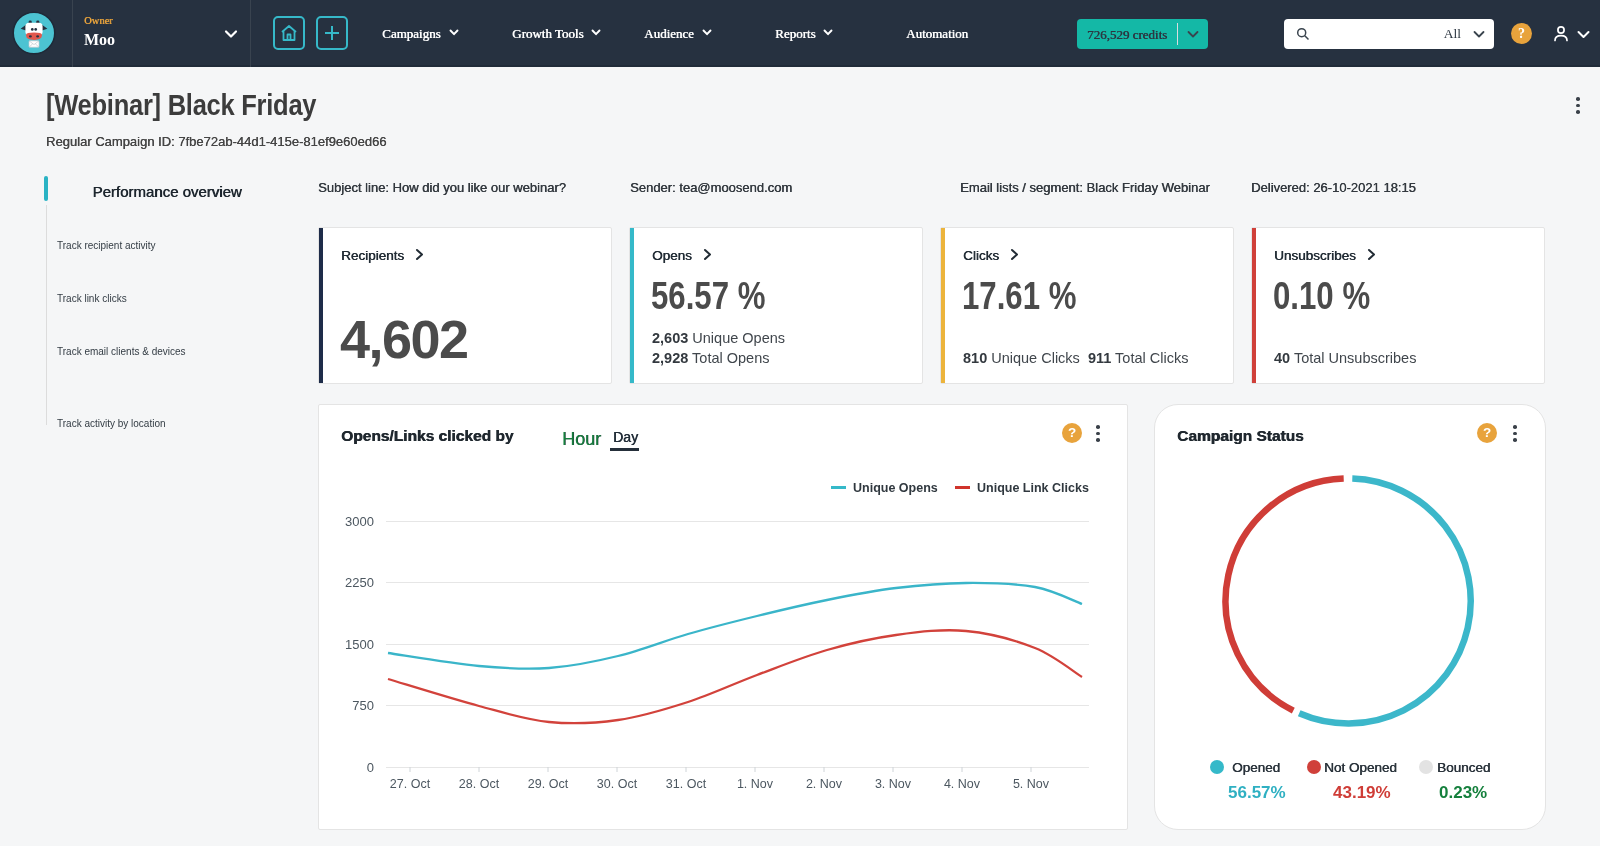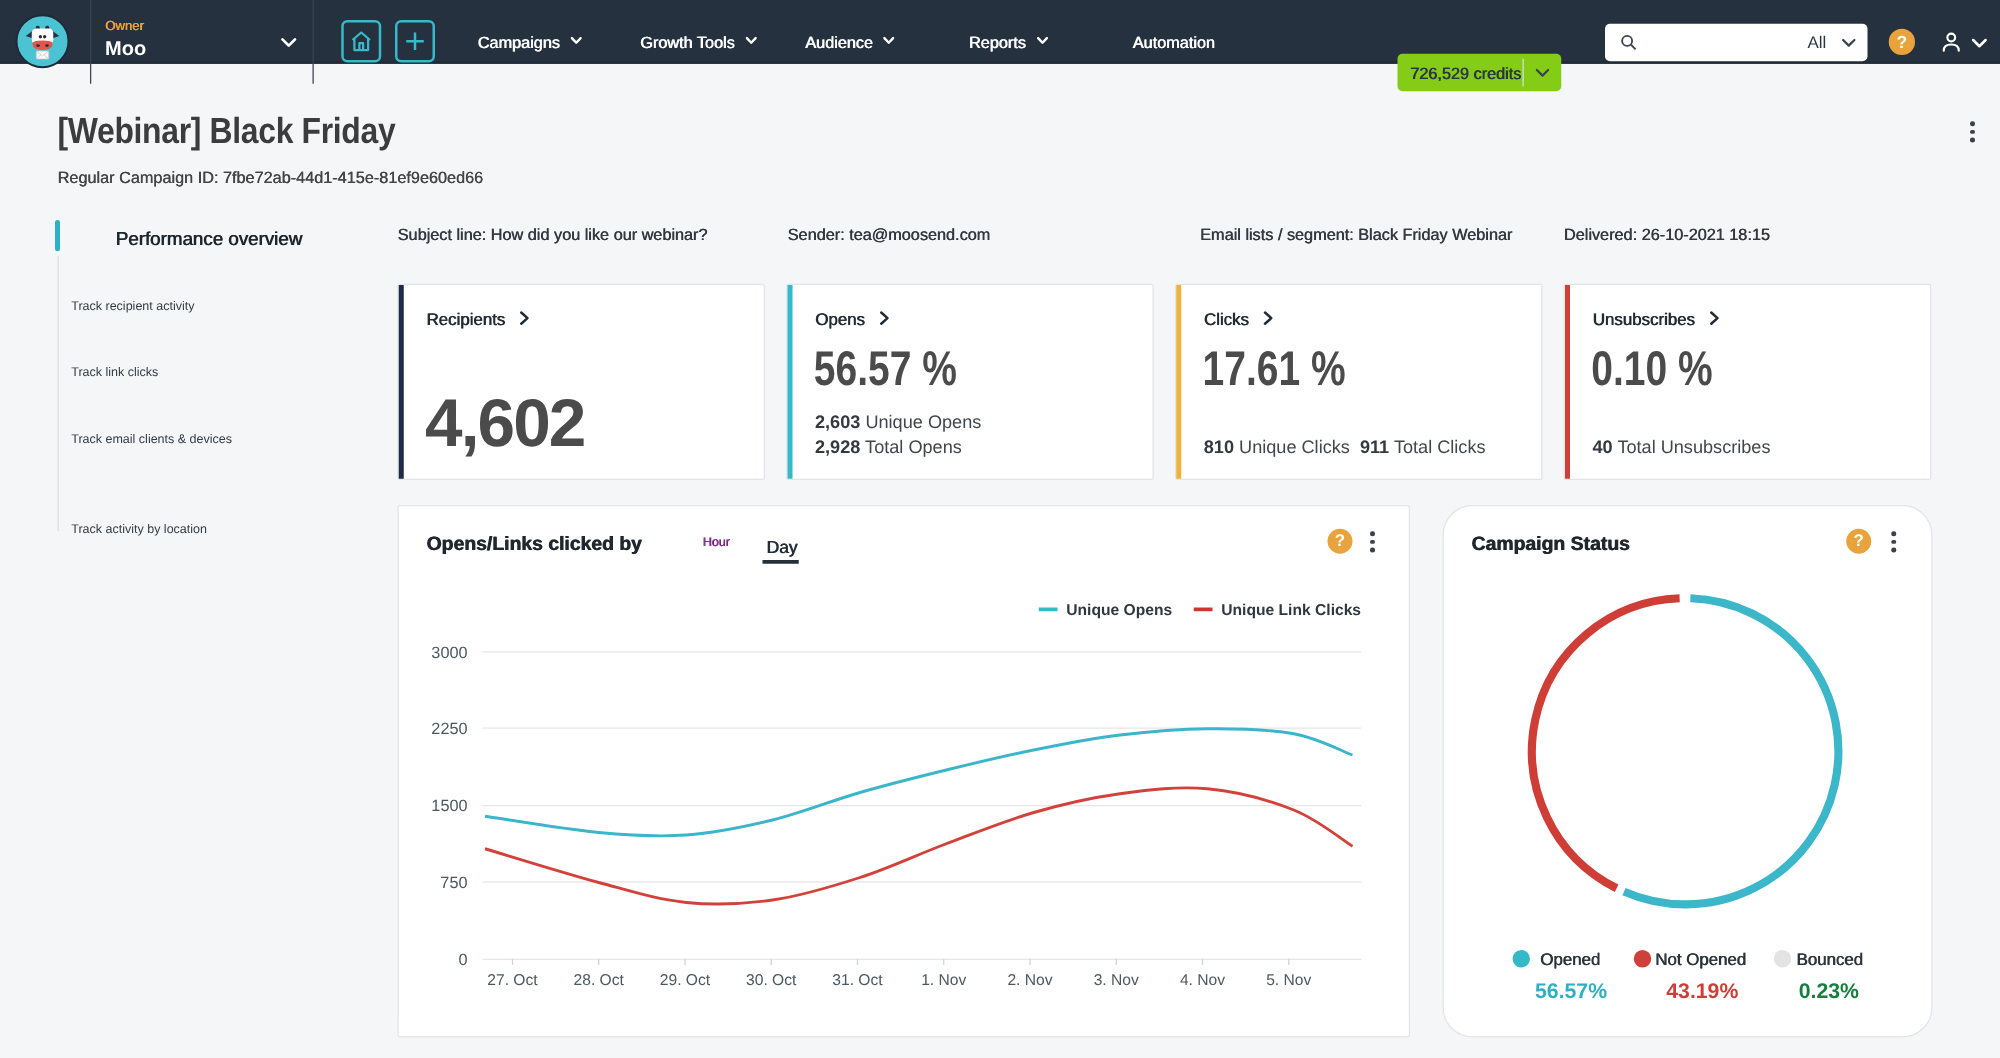--- a/index.html
+++ b/index.html
@@ -2,28 +2,28 @@
 <html><head>
 <meta charset="utf-8">
 <style>
 * { margin:0; padding:0; box-sizing:border-box; }
 html,body { width:1600px; height:846px; overflow:hidden; }
 body { font-family:"Liberation Sans", sans-serif; background:#f5f6f7; }
 #page { position:relative; width:1600px; height:846px; }
 .abs { position:absolute; }
 
 
-#topbar { position:absolute; left:0; top:0; width:1600px; height:51px; background:#263140; border-bottom:2px solid #202b39; }
+#topbar { position:absolute; left:0; top:0; width:1600px; height:67px; background:#263140; border-bottom:2px solid #202b39;font-family:Liberation Serif, serif; }
 #topbar .sep { position:absolute; top:0; width:1px; height:67px; background:#39434f; }
 .navitem { position:absolute; top:0; height:67px; line-height:67px; color:#fdfdfd; font-size:13px; text-shadow:0.5px 0 0 #fff; }
 .navchev { position:relative; top:-1px; margin-left:8px; display:inline-block; }
 .iconbtn { position:absolute; top:16px; width:32px; height:34px; border:2px solid #36b9c9; border-radius:5px; }
 #ownerlabel { position:absolute; left:84px; top:15px; color:#e8a33c; font-size:10.5px; text-shadow:0.5px 0 0 #e8a33c; }
 #ownername { position:absolute; left:84px; top:31px; color:#ffffff; font-size:16px; font-weight:bold; }
-#creditsbox { position:absolute; left:1118px; top:19px; width:131px; height:30px; background:#84cc16; border-radius:4px;margin-top:24px; }
+#creditsbox { position:absolute; left:1077px; top:19px; width:131px; height:30px; background:#14b8a6; border-radius:4px; }
 #creditsbox .txt { position:absolute; left:10px; top:8px; font-size:13px; text-shadow:0.5px 0 0 #2c3641; color:#2c3641; }
 #creditsbox .div { position:absolute; right:30px; top:4px; width:1px; height:22px; background:#d9dcdf; }
 #searchbox { position:absolute; left:1284px; top:19px; width:210px; height:30px; background:#fff; border-radius:4px; }
 #searchbox .all { position:absolute; right:33px; top:7px; font-size:13.5px; color:#2c3641; }
 #helpcircle { position:absolute; left:1511px; top:23px; width:21px; height:21px; border-radius:50%; background:#e8a33c; color:#fff; font-size:14px; font-weight:bold; text-align:center; line-height:21px; }
 
 
 #h1 { position:absolute; left:46px; top:89px; font-size:29px; font-weight:bold; color:#3c3c3c; letter-spacing:-0.3px; transform:scaleX(0.88); transform-origin:left top; }
 #campid { position:absolute; left:46px; top:134px; font-size:13px; color:#454545; text-shadow:0.3px 0 0 #454545; }
 
@@ -47,21 +47,21 @@
 .bignum.pct { font-size:39px; transform:scaleX(0.8); }
 .statline { position:absolute; left:22px; font-size:14.5px; color:#40464c; }
 .statline b { color:#33393f; }
 
 
 #chartcard { left:318px; top:404px; width:810px; height:426px; }
 #chartcard h2, #statuscard h2 { position:absolute; left:22px; top:22px; font-size:15.5px; color:#20282f; text-shadow:0.6px 0 0 #20282f; }
 .qmark { position:absolute; width:20px; height:20px; border-radius:50%; background:#e8a33c; color:#fff; font-size:13.5px; font-weight:bold; text-align:center; line-height:20px; }
 .kebab { position:absolute; width:4px; }
 .kebab i { display:block; width:3.6px; height:3.6px; border-radius:50%; background:#3a4149; margin-bottom:3px; }
-#tabhour { position:absolute; left:243px; top:24px; font-size:10px; color:#a21caf; text-shadow:0.5px 0 0 #2e3841; }
+#tabhour { position:absolute; left:243px; top:24px; font-size:18px; color:#15803d; text-shadow:0.5px 0 0 #2e3841; }
 #tabday { position:absolute; left:294px; top:24px; font-size:14px; color:#222d38; text-shadow:0.5px 0 0 #222d38; }
 #tabday .u { position:absolute; left:-3px; top:19px; width:29px; height:3px; background:#252f3a; }
 
 
 #statuscard { left:1154px; top:404px; width:392px; height:426px;border-radius:24px; }
 .leg { position:absolute; font-size:13.5px; color:#2b343c; text-shadow:0.5px 0 0 #2b343c; }
 .legdot { position:absolute; width:14px; height:14px; border-radius:50%; }
 .legpct { position:absolute; font-size:17px; font-weight:bold; }
 </style>
 </head>

